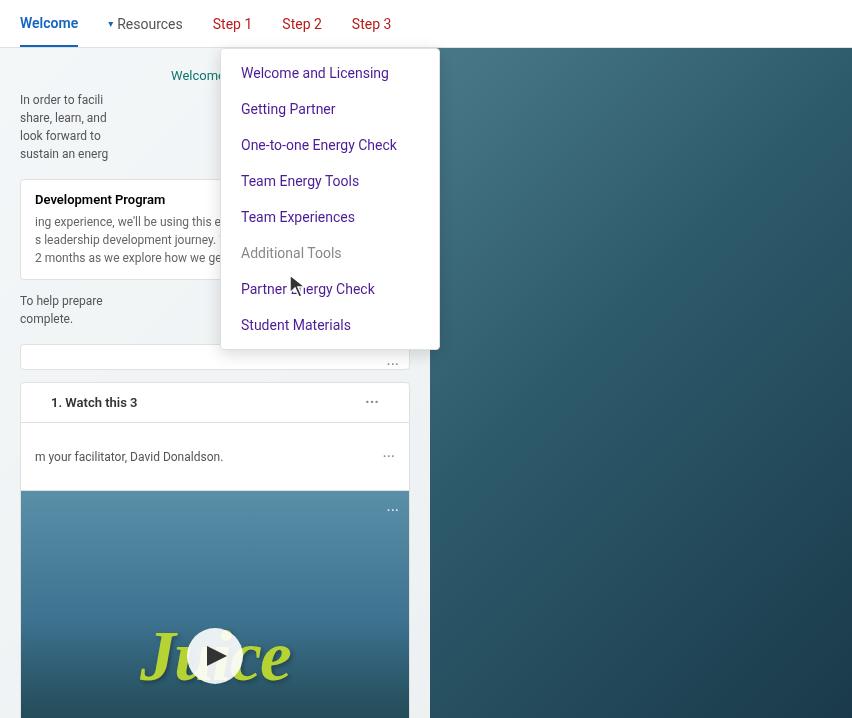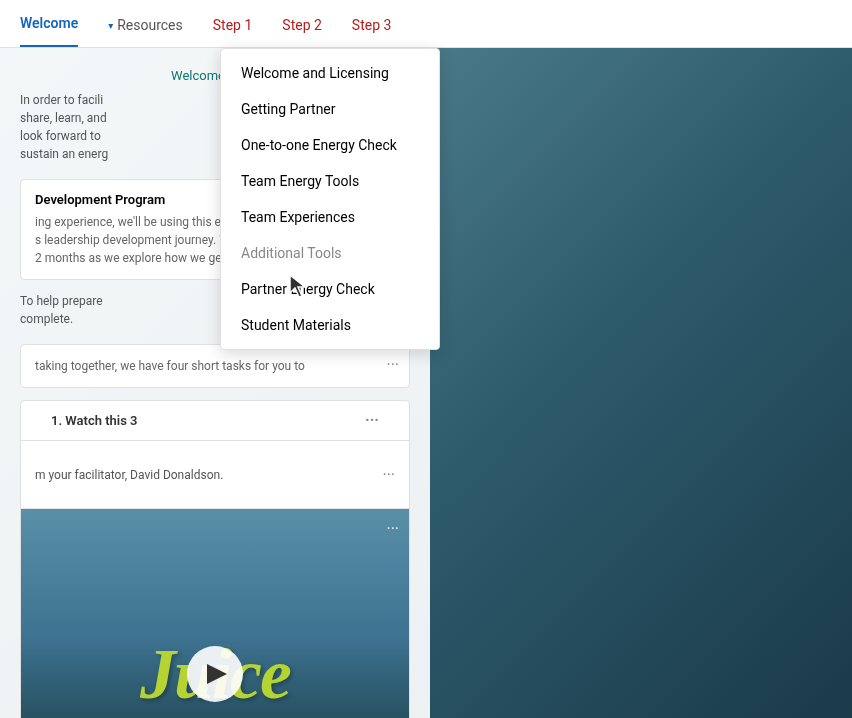--- a/index.html
+++ b/index.html
@@ -20,21 +20,21 @@
       z-index: 0;
     }
 
     
     .navbar {
       position: relative;
       z-index: 100;
       background: #fff;
       border-bottom: 1px solid #e0e0e0;
       display: flex;
-      align-items: flex-end;
+      align-items: center;
       padding: 0 20px;
       height: 48px;
       gap: 30px;
     }
 
     .nav-item {
       font-size: 14px;
       color: #b91c1c;
       cursor: pointer;
       padding: 14px 0;
@@ -231,21 +231,21 @@
       border-radius: 4px;
       box-shadow: 0 4px 16px rgba(0,0,0,0.15);
       z-index: 1000;
       min-width: 220px;
       padding: 6px 0;
     }
 
     .dropdown-item {
       padding: 10px 20px;
       font-size: 14px;
-      color: #000000;
+      color: #4c1d95;
       cursor: pointer;
       display: block;
       text-decoration: none;
     }
 
     .dropdown-item.dimmed {
       color: #888;
     }
 
   </style>
@@ -288,21 +288,20 @@
       <div class="card-title">Development Program</div>
       <div class="card-body">ing experience, we'll be using this environment to<br>s leadership development journey. We very much<br>2 months as we explore how we generate and</div>
       <div class="card-dots">···</div>
     </div>
 
     <p class="left-panel-body">
       To help prepare<br>complete.
     </p>
 
     <div class="card">
-      <div class="card-body">taking together, we have four short tasks for you to</div>
       <div class="card-dots">···</div>
     </div>
 
     <div class="watch-section">
       <div class="watch-header">
         <span>1. Watch this 3</span>
         <span class="watch-dots">···</span>
       </div>
 
       <div style="padding: 24px 14px; background:#fff; border-top:1px solid #e0e0e0; border-bottom:1px solid #e0e0e0; font-size:12px; color:#555; display:flex; justify-content:space-between; align-items:center;">

